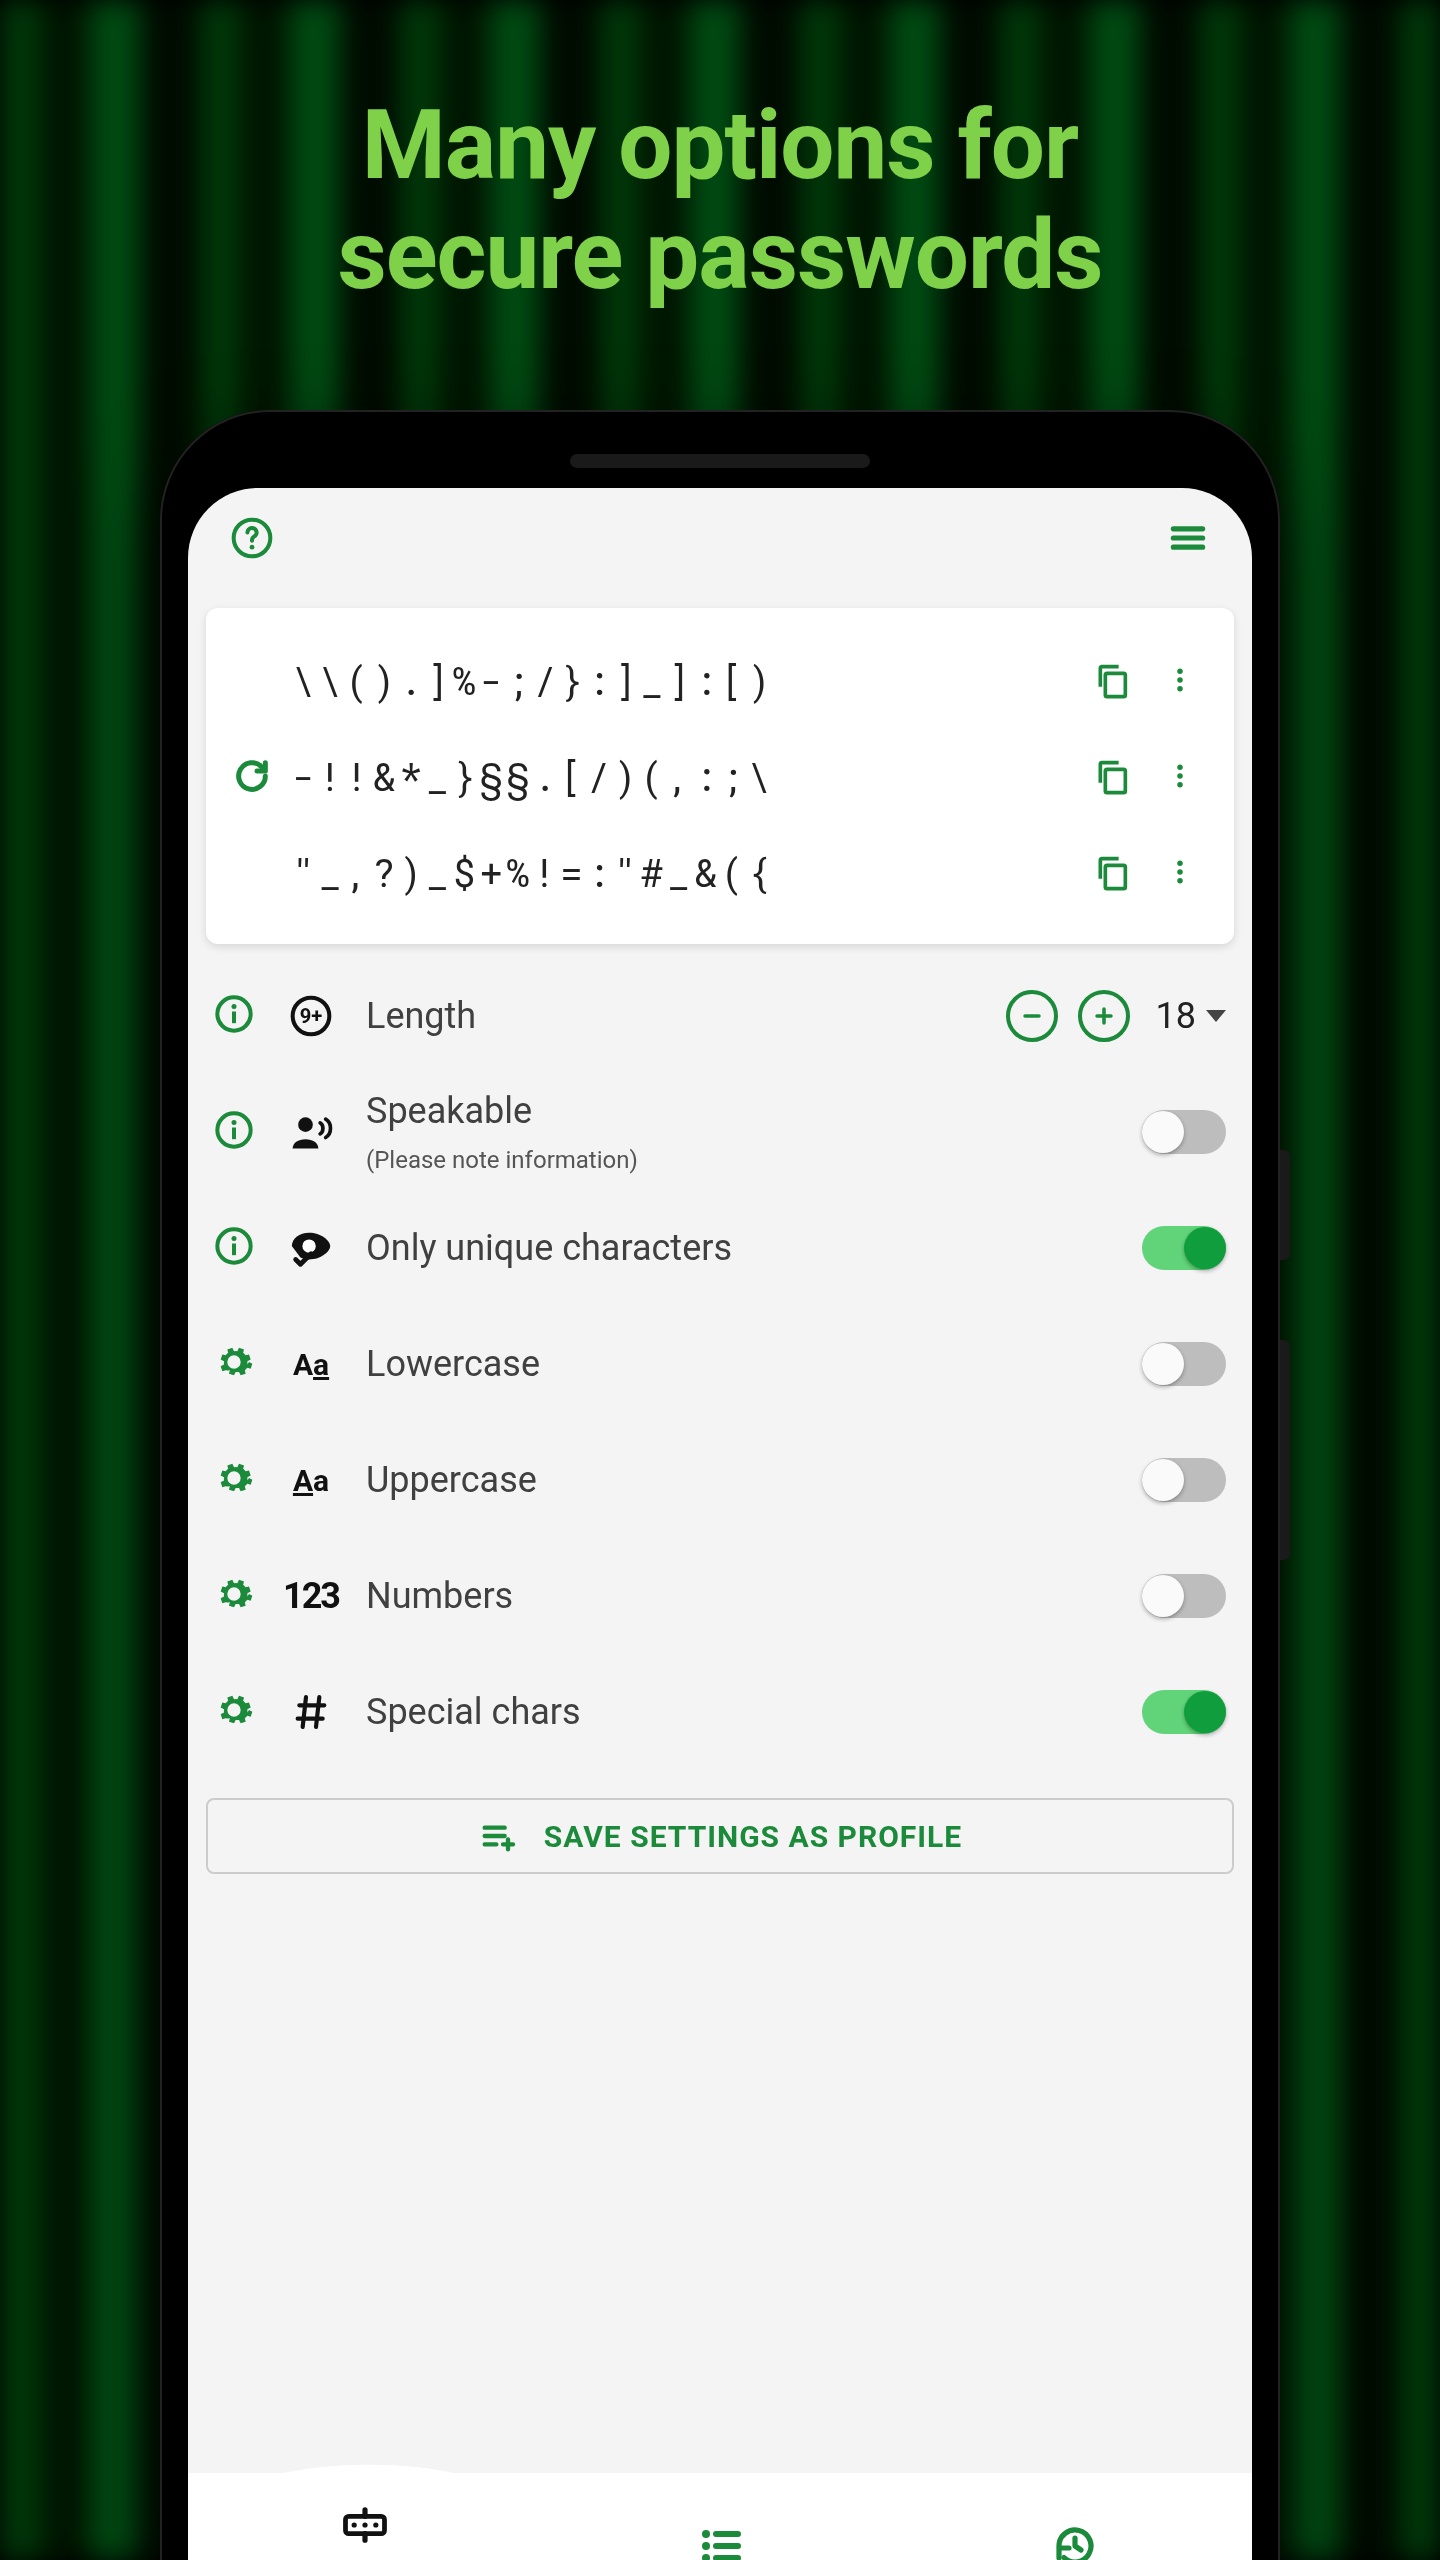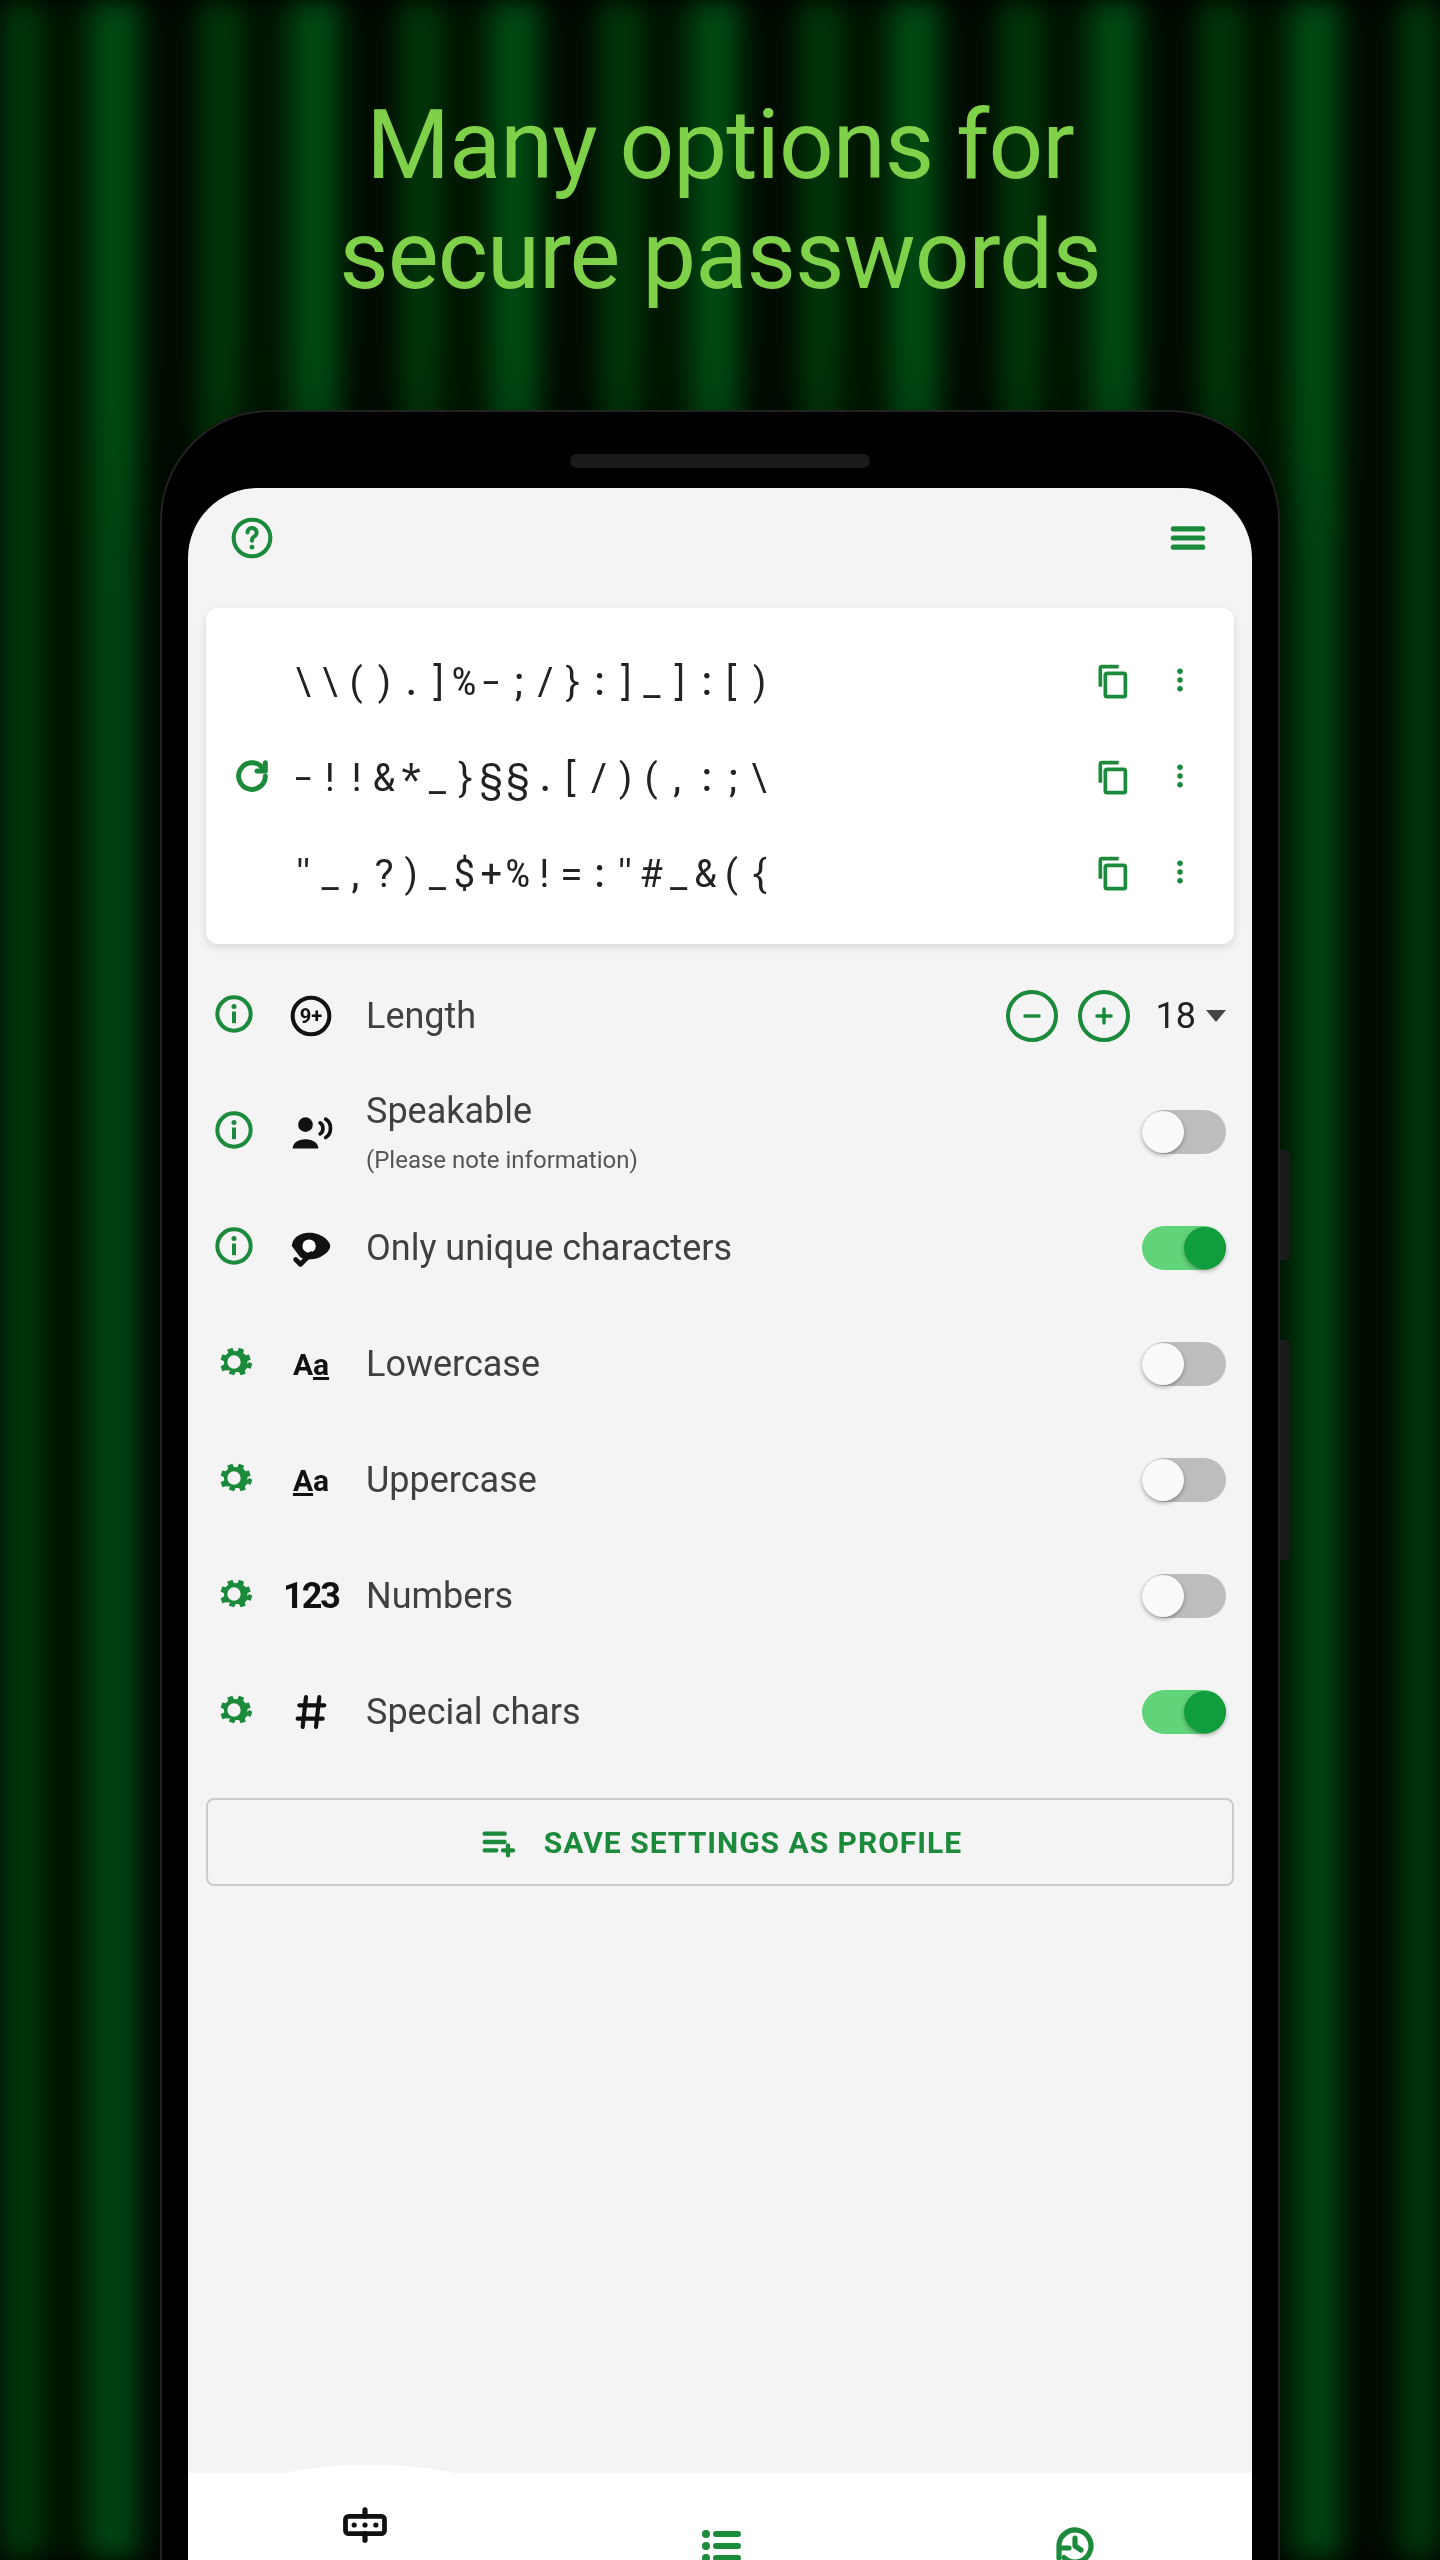--- a/index.html
+++ b/index.html
@@ -22,21 +22,21 @@
       #001a00;
     filter: blur(14px);
   }
   .headline {
     position: absolute;
     top: 90px; left: 0; right: 0;
     text-align: center;
     color: #7fd14a;
     font-size: 96px;
     line-height: 1.15;
-    font-weight: 400;
+    font-weight: 700;
     letter-spacing: -1px;
   }
 
   
   .phone {
     position: absolute;
     left: 50%; transform: translateX(-50%);
     top: 410px;
     width: 1120px;
     height: 2260px;
@@ -196,21 +196,21 @@
   .switch.off { background: #bdbdbd; }
   .switch.off .knob { left: 0; background: #fafafa; }
   .switch.on { background: #61d47a; }
   .switch.on .knob { right: 0; background: #109d3e; }
 
   
   .save-profile {
     margin: 28px 18px 0 18px;
     border: 2px solid #ccc;
     border-radius: 8px;
-    height: 88px;
+    height: 76px;
     display: flex;
     align-items: center;
     justify-content: center;
     gap: 26px;
     color: #1b8a3a;
     font-weight: 700;
     font-size: 30px;
     letter-spacing: 1px;
   }
 

